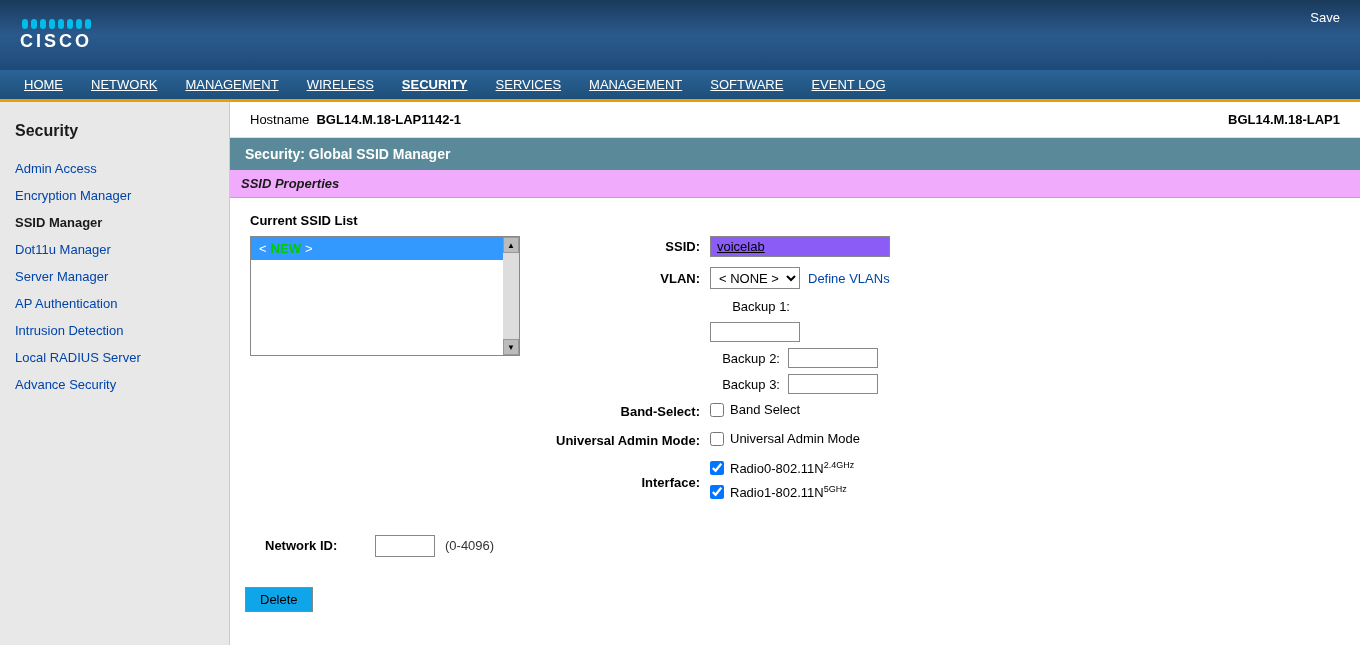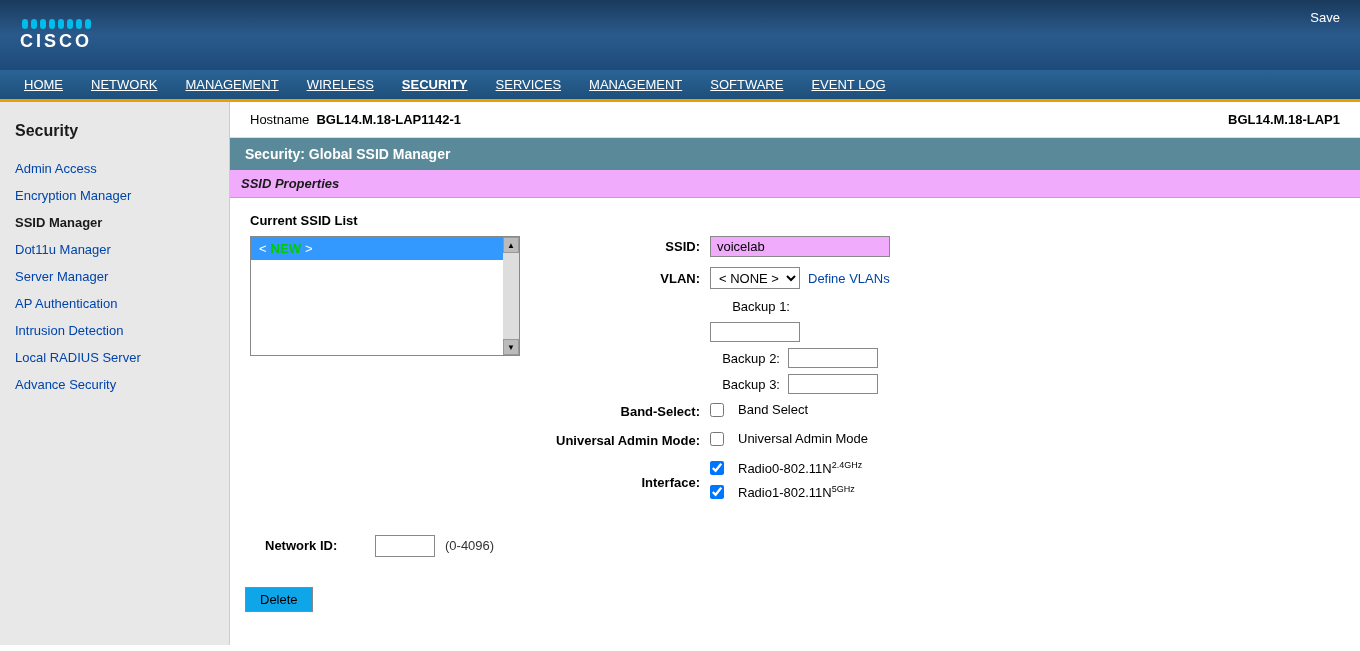--- a/index.html
+++ b/index.html
@@ -215,25 +215,26 @@
       text-align: right;
     }
     .prop-value {
       display: flex;
       align-items: center;
       gap: 8px;
     }
 
     
     .ssid-input {
-      background: #f0abfc;
+      background: #8b5cf6;
       border: 1px solid #888;
       padding: 2px 6px;
       font-size: 13px;
       width: 180px;
+      text-decoration: underline;
     }
 
     
     .vlan-select {
       border: 1px solid #888;
       padding: 2px 4px;
       font-size: 13px;
       background: white;
       height: 22px;
     }
@@ -260,21 +261,21 @@
       padding: 2px 4px;
       font-size: 13px;
       width: 90px;
       height: 20px;
     }
 
     
     .checkbox-row {
       display: flex;
       align-items: center;
-      gap: 14px;
+      gap: 6px;
       margin-bottom: 4px;
     }
     .checkbox-row input[type="checkbox"] {
       width: 14px;
       height: 14px;
     }
     .checkbox-label {
       font-size: 13px;
     }
 

